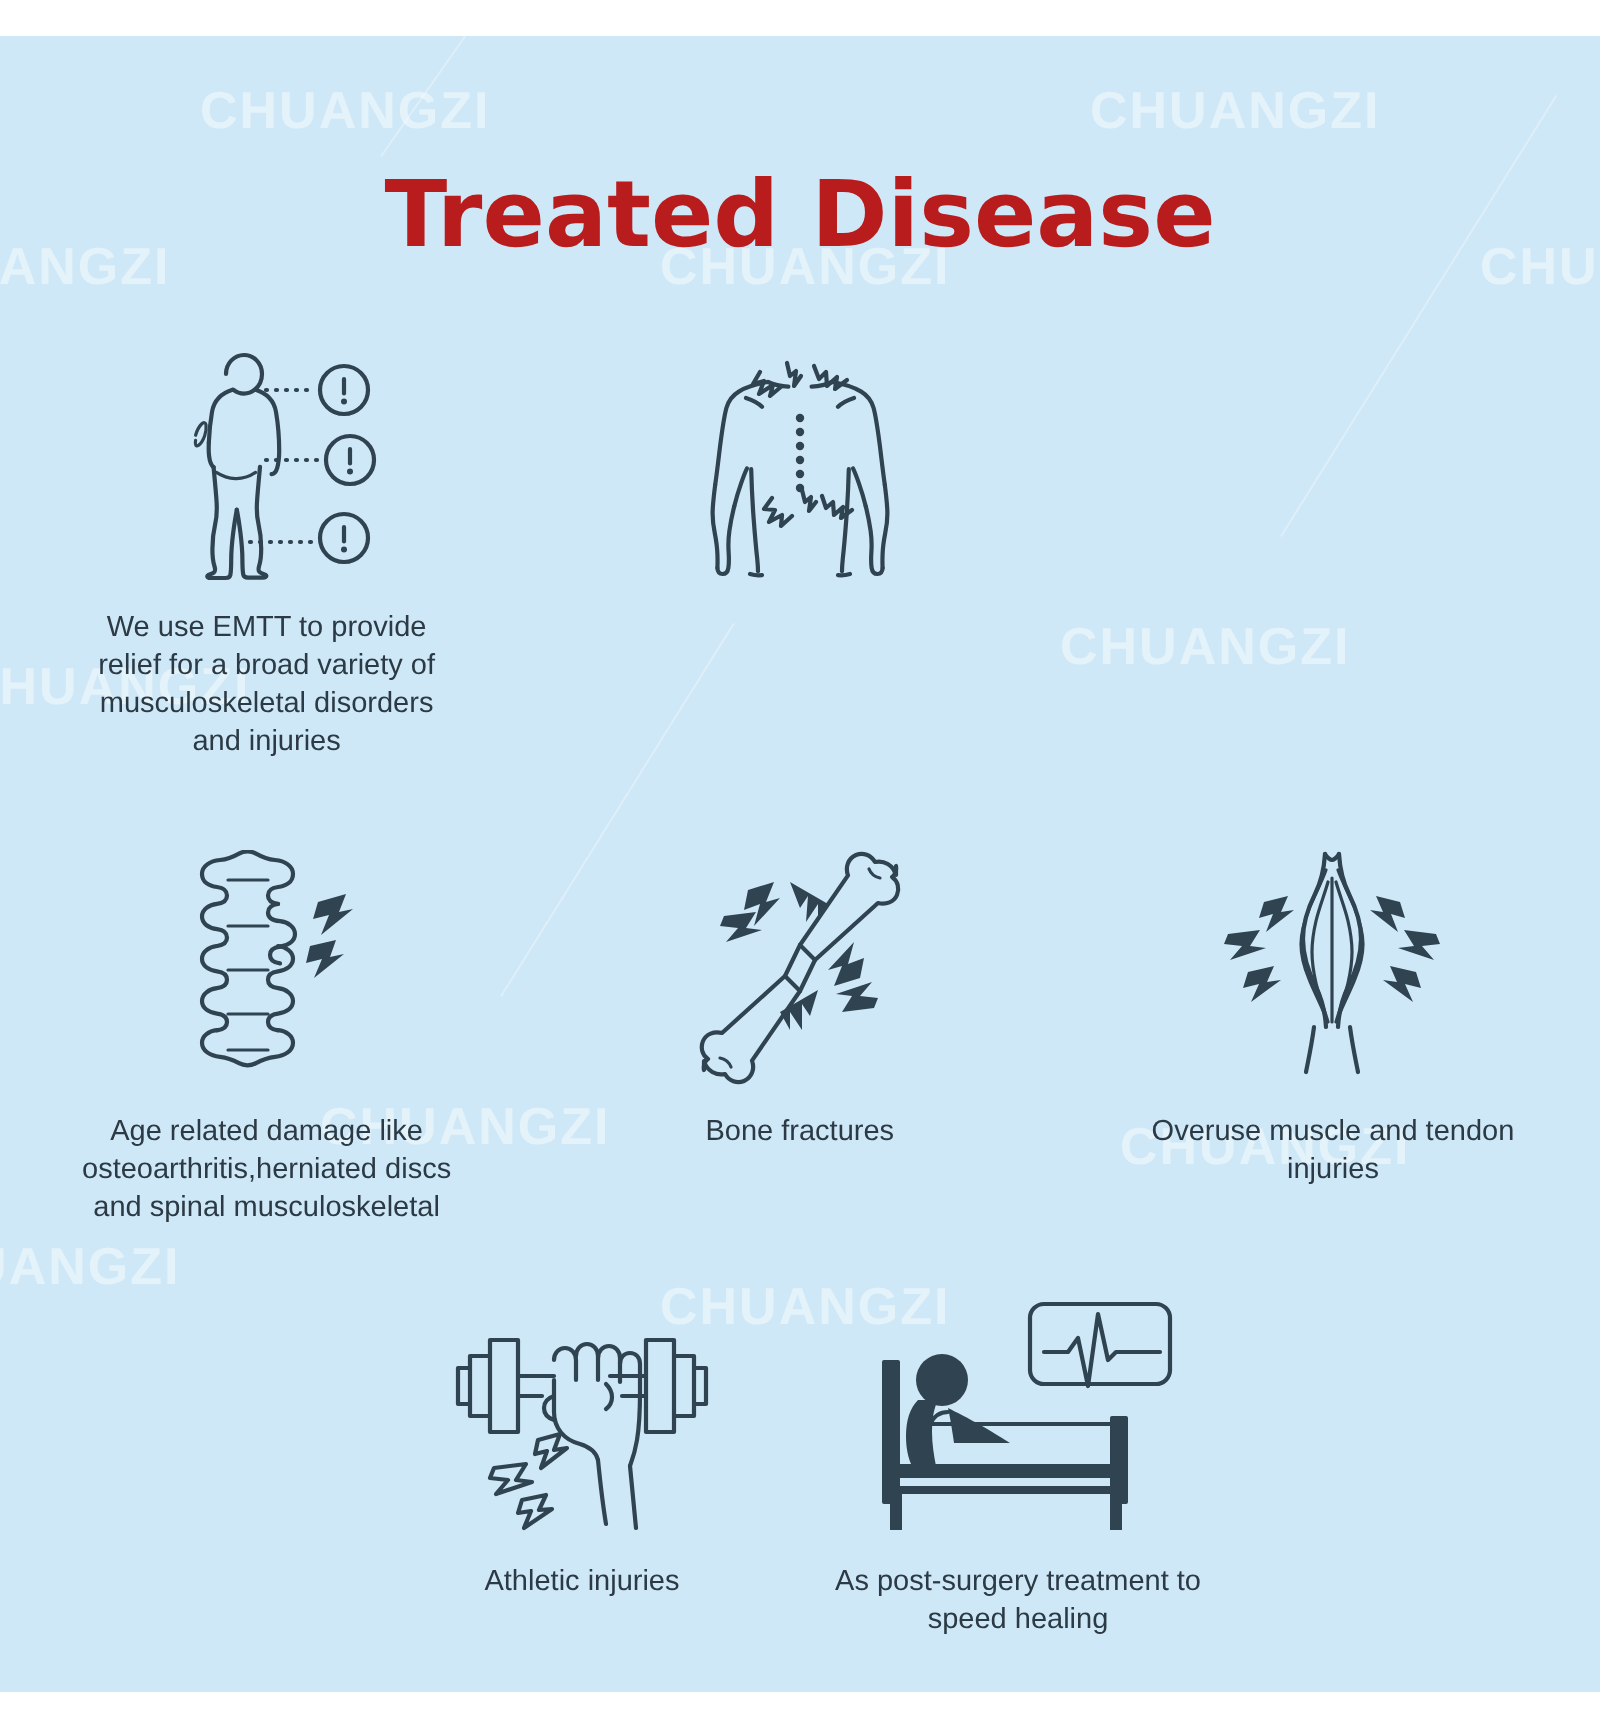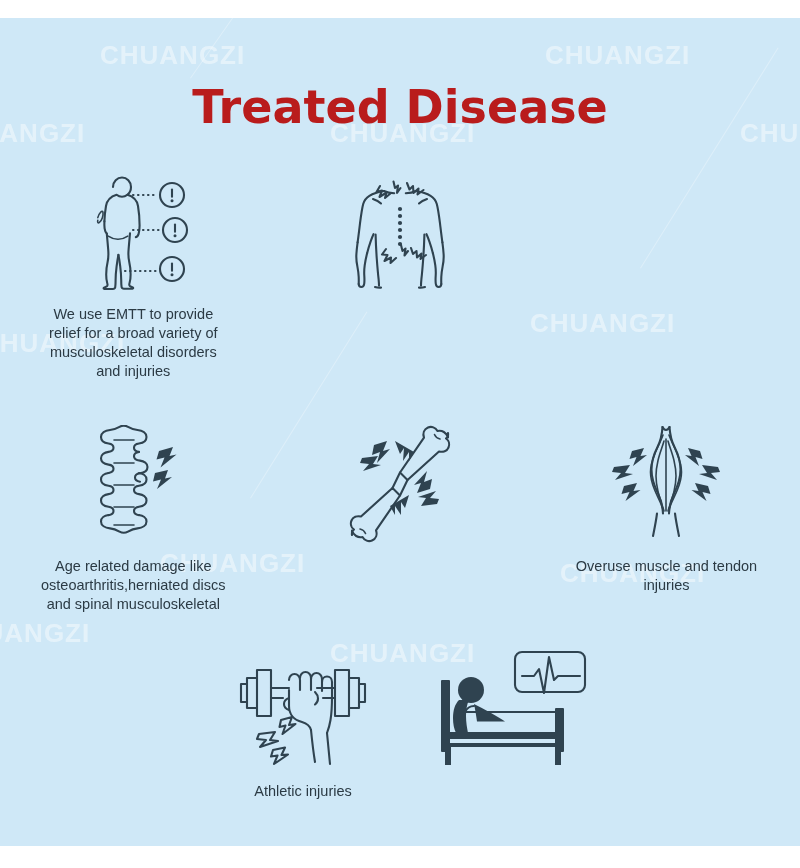--- a/index.html
+++ b/index.html
@@ -232,20 +232,21 @@
                 <path d="M59 16l5 13 4-6-1 13 6-9 0 9 5-9"></path>
                 <path d="M26 33l16-2-5 8 8 1-18 6 6-7-9-1z"></path>
               </g>
               <g class="stf">
                 <path d="M94 64l-13 4 4-10-7 2 13-14-3 11 8-3z"></path>
                 <path d="M73 70l-4 13-4-6 0 13-6-9v9l-5-9"></path>
                 <path d="M101 79l-16 2 5-8-8-1 18-6-6 7 9 1z"></path>
               </g>
             </svg>
           </div>
+          <div class="cap">Bone fractures</div>
         </div>
 
         <div class="cell">
           <div class="art">
             <svg width="128" height="118" viewBox="0 0 128 118">
               <path class="st" d="M60.5 2c-.5 8-2 14-5 20-3.5 7-6 14-6 22.5 0 9 3 17 6.5 24 3 6 4.5 12 5 20"></path>
               <path class="st" d="M67.5 2c.5 8 2 14 5 20 3.5 7 6 14 6 22.5 0 9-3 17-6.5 24-3 6-4.5 12-5 20"></path>
               <path class="st thin" d="M61 10c-2.5 7-6 13-8.5 19.5-2.5 6.5-4 12-4 17.5 0 6 1.5 11.5 4 17.5 2.5 6.5 6 12.5 8.5 19.5"></path>
               <path class="st thin" d="M67 10c2.5 7 6 13 8.5 19.5 2.5 6.5 4 12 4 17.5 0 6-1.5 11.5-4 17.5-2.5 6.5-6 12.5-8.5 19.5"></path>
               <path class="st thin" d="M62 16c-2 7-4.5 13-6 19.5-1.4 6-2 11-2 15.5s.6 9.5 2 15.5c1.5 6.5 4 12.5 6 19.5"></path>
@@ -311,20 +312,22 @@
               <rect class="stf" x="16" y="97" width="6" height="18"></rect>
               <rect class="stf" x="126" y="97" width="6" height="18"></rect>
               <path class="stf" d="M36 62h92v20H36z" opacity="0"></path>
               <path class="st" d="M36 62h92v20"></path>
               <circle class="stf" cx="42" cy="40" r="13"></circle>
               <path class="stf" d="M30 50c-4 4-6 10-6 18 0 6 1 11 3 15h12c-1-5-2-11-2-17 0-7 1-12 3-16z"></path>
               <path class="stf" d="M45 54c4 2 10 5 17 9 6 3.5 11 6.5 14 8.5H48c-1-7-2-13-3-17.5z"></path>
               <path class="st" d="M36 62c2-4 5-6 9-6"></path>
             </svg>
           </div>
+          <div class="cap">As post-surgery treatment to
+speed healing</div>
         </div>
 
         <div class="spacer"></div>
       </div>
 
     </div>
   </div>
 </div>
 
 </body></html>

